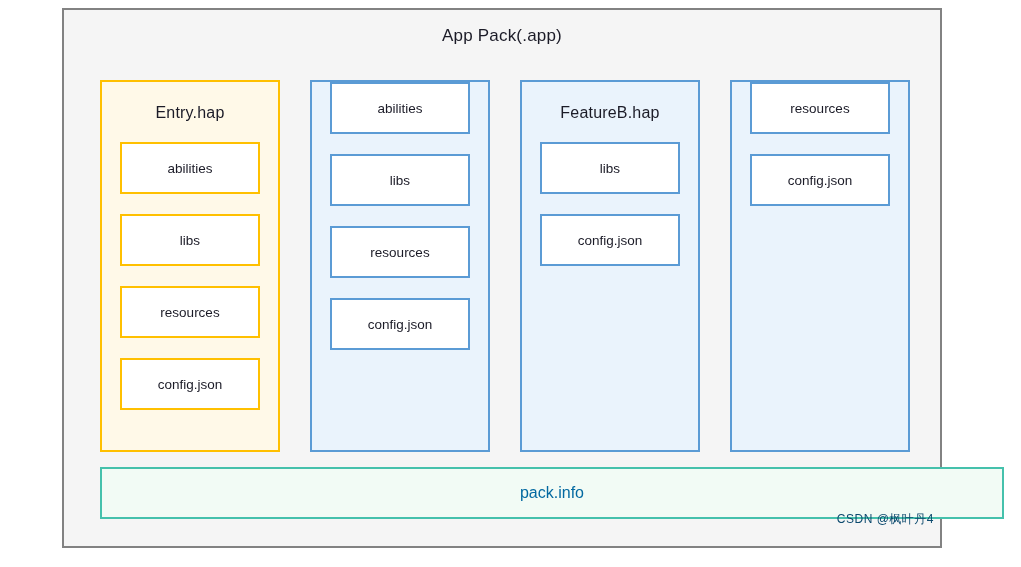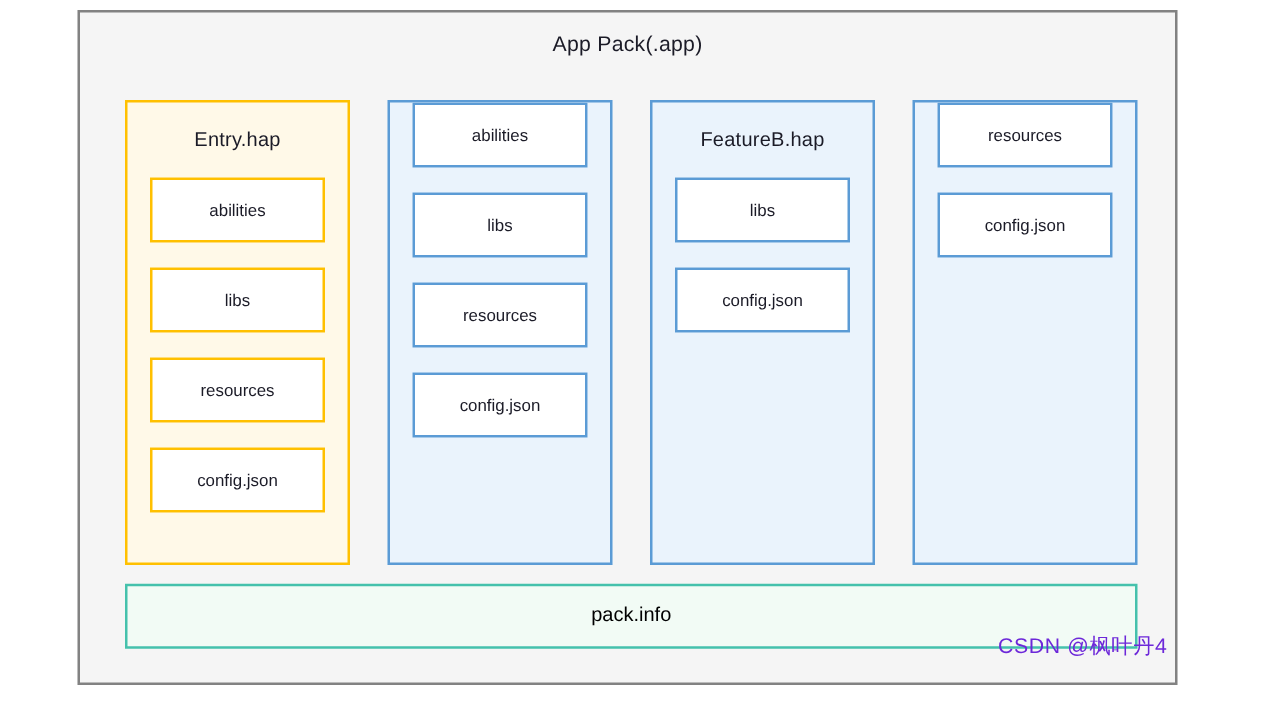--- a/index.html
+++ b/index.html
@@ -89,39 +89,39 @@
   }
   .hap-column.amber .hap-item {
     border-color: #ffc000;
   }
 
   
   .packinfo-bar {
     position: absolute;
     left: 36px;
     top: 457px;
-    width: 810px;
+    width: 904px;
     height: 52px;
     box-sizing: border-box;
     border: 2px solid #45c1ac;
     background: #f2fbf5;
     display: flex;
     align-items: center;
     justify-content: center;
     font-size: 16px;
-    color: #000000;
+    color: #0369a1;
   }
 
   
   .watermark {
     position: absolute;
     right: 6px;
     bottom: 18px;
-    font-size: 17px;
-    color: #6d28d9;
+    font-size: 12px;
+    color: #0c4a6e;
     letter-spacing: .5px;
     white-space: nowrap;
     user-select: none;
   }
 </style>
 </head>
 <body>
 
 <div class="app-frame">
 

